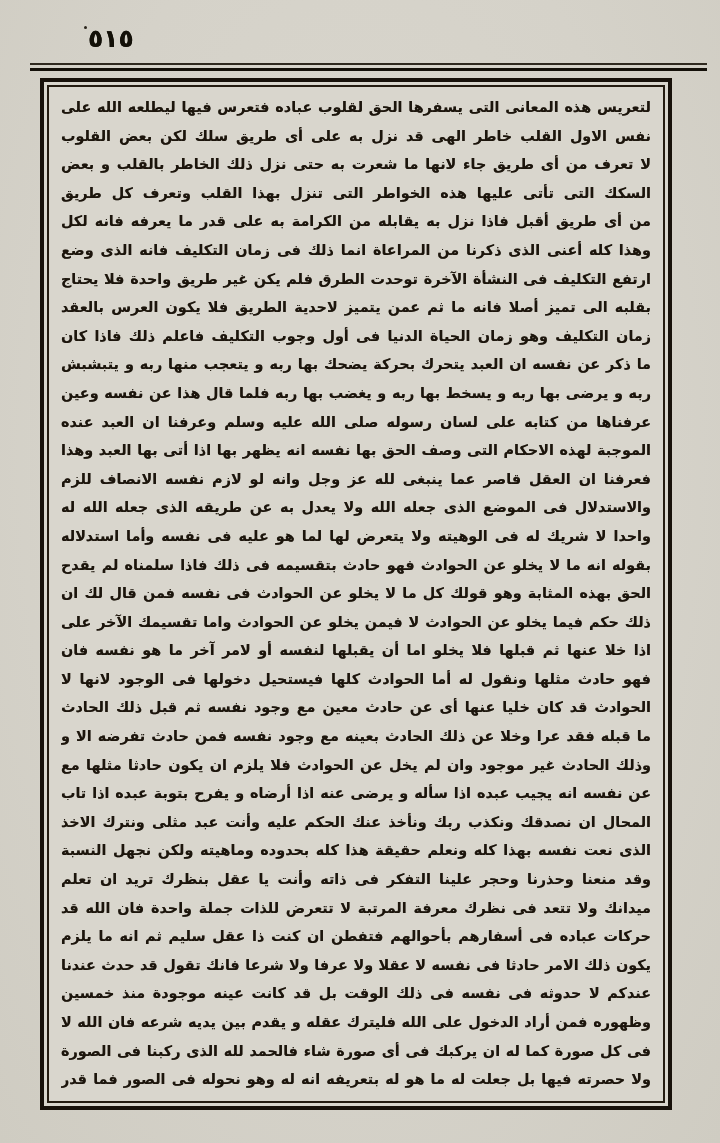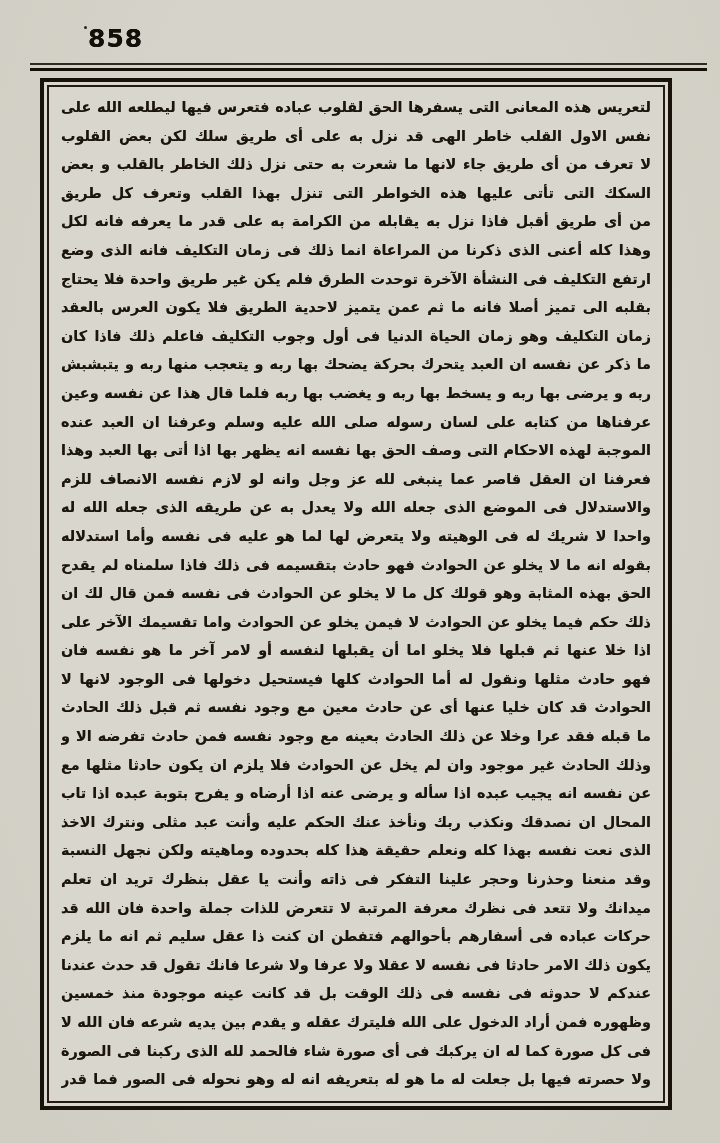--- a/index.html
+++ b/index.html
@@ -78,21 +78,21 @@
     text-align: justify;
     text-align-last: justify;
     text-justify: inter-word;
     word-spacing: 0.5px;
     text-shadow: 0 0 0.5px rgba(25, 18, 10, 0.55);
   }
 </style>
 </head>
 <body>
 
-<div class="page-number">858</div>
+<div class="page-number">٥١٥</div>
 
 <div class="top-rule"></div>
 
 <div class="text-frame">
   <div class="frame-inner">
     <div class="text-block">
         <div class="text-line">لتعريس هذه المعانى التى يسفرها الحق لقلوب عباده فتعرس فيها ليطلعه الله على ما أراد ان يعلمه ذلك القلب فمن</div>
         <div class="text-line">نفس الاول القلب خاطر الهى قد نزل به على أى طريق سلك لكن بعض القلوب تعرف من عرس بها من الخواطر وقد</div>
         <div class="text-line">لا تعرف من أى طريق جاء لانها ما شعرت به حتى نزل ذلك الخاطر بالقلب و بعض الناس لهم استشراف على أفواه</div>
         <div class="text-line">السكك التى تأتى عليها هذه الخواطر التى تنزل بهذا القلب وتعرف كل طريق وتميزه عن صاحبه فاذا أقبل الخاطر عرف</div>

